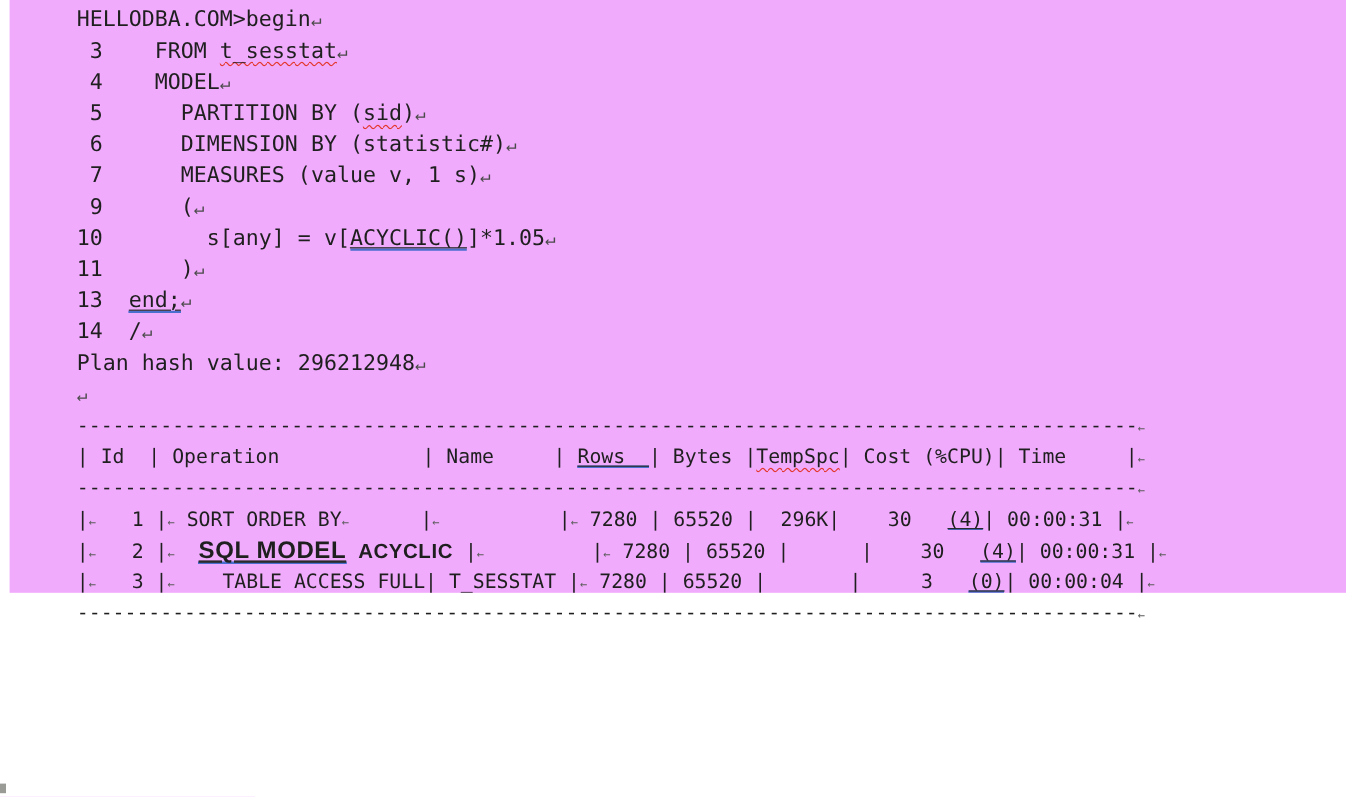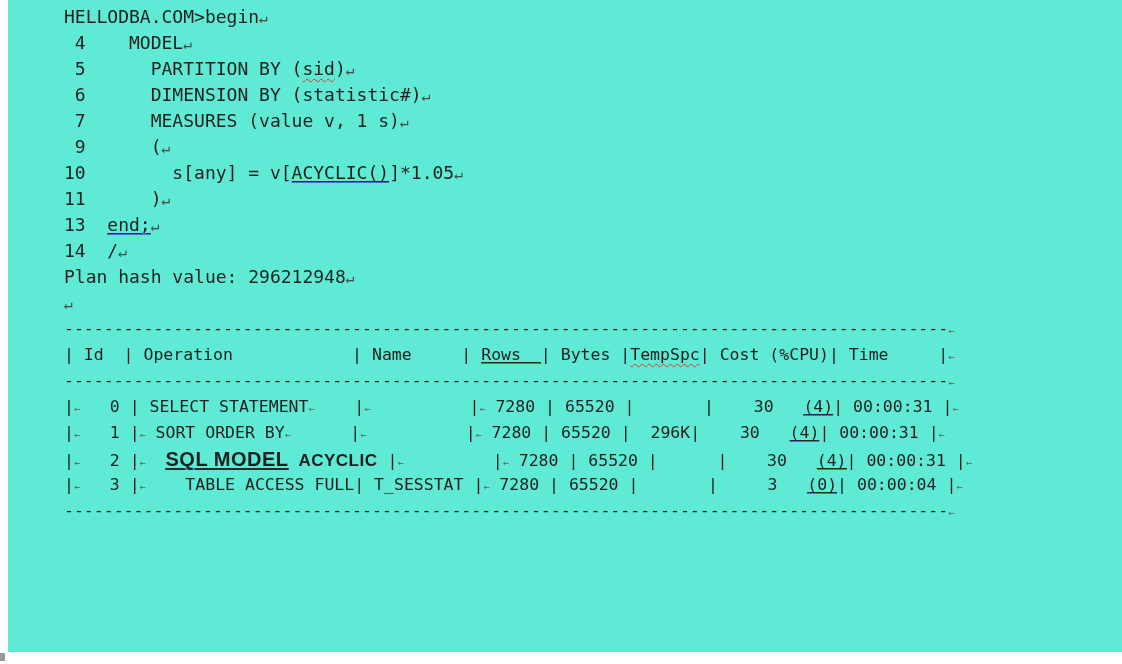--- a/index.html
+++ b/index.html
@@ -2,22 +2,22 @@
 <html><head>
 <meta charset="utf-8">
 <style>
   html,body{margin:0;padding:0;}
   body{
     width:1122px;height:664px;position:relative;background:#ffffff;
     font-family:"DejaVu Sans Mono","DejaVu Sans",monospace;
     overflow:hidden;
   }
   .page{
-    position:absolute;left:8px;top:0;width:1114px;height:652px;
-    background:#5eead4;
+    position:absolute;left:8px;top:0;width:1114px;height:494px;
+    background:#f0abfc;
   }
   .doc{
     position:absolute;left:56px;top:4px;color:#1f1f1f;
   }
   .line{white-space:pre;line-height:26px;height:26px;}
   .code{font-size:18px;}
   .tbl{font-size:16.5px;}
   
   .cr{color:#4a4a4a;font-size:0.82em;}
   
@@ -60,34 +60,34 @@
     position:absolute;left:0;top:653px;width:5px;height:8px;
     background:#9a9a96;
   }
 </style>
 </head>
 <body>
 
 <div class="page">
   <div class="doc">
       <div class="line code"><span>HELLODBA.COM&gt;begin</span><span class="cr">↵</span></div>
+      <div class="line code"><span> 3    FROM </span><span class="wavy">t_sesstat</span><span class="cr">↵</span></div>
       <div class="line code"><span> 4    MODEL</span><span class="cr">↵</span></div>
       <div class="line code"><span> 5      PARTITION BY (</span><span class="wavy">sid</span><span>)</span><span class="cr">↵</span></div>
       <div class="line code"><span> 6      DIMENSION BY (statistic#)</span><span class="cr">↵</span></div>
       <div class="line code"><span> 7      MEASURES (value v, 1 s)</span><span class="cr">↵</span></div>
       <div class="line code"><span> 9      (</span><span class="cr">↵</span></div>
       <div class="line code"><span>10        s[any] = v[</span><span class="blue">ACYCLIC()</span><span>]*1.05</span><span class="cr">↵</span></div>
       <div class="line code"><span>11      )</span><span class="cr">↵</span></div>
       <div class="line code"><span>13  </span><span class="blue">end;</span><span class="cr">↵</span></div>
       <div class="line code"><span>14  /</span><span class="cr">↵</span></div>
       <div class="line code"><span>Plan hash value: 296212948</span><span class="cr">↵</span></div>
       <div class="line code"><span class="cr">↵</span></div>
       <div class="line tbl"><span>-----------------------------------------------------------------------------------------</span><span class="sm">←</span></div>
       <div class="line tbl"><span>| Id  | Operation            | Name     | </span><span class="blue">Rows  </span><span>| Bytes |</span><span class="wavy">TempSpc</span><span>| Cost (%CPU)| Time     |</span><span class="sm">←</span></div>
       <div class="line tbl"><span>-----------------------------------------------------------------------------------------</span><span class="sm">←</span></div>
-      <div class="line tbl"><span>|</span><span class="sm">←</span><span>   0 | SELECT STATEMENT</span><span class="sm">←</span><span>    |</span><span class="sm">←</span><span>          |</span><span class="sm">←</span><span> 7280 | 65520 |       |    30   </span><span class="blue">(4)</span><span>| 00:00:31 |</span><span class="sm">←</span></div>
       <div class="line tbl"><span>|</span><span class="sm">←</span><span>   1 |</span><span class="sm">←</span><span> SORT ORDER BY</span><span class="sm">←</span><span>      |</span><span class="sm">←</span><span>          |</span><span class="sm">←</span><span> 7280 | 65520 |  296K|    30   </span><span class="blue">(4)</span><span>| 00:00:31 |</span><span class="sm">←</span></div>
       <div class="line tbl"><span>|</span><span class="sm">←</span><span>   2 |</span><span class="sm">←</span><span>  </span><span class="lnk">SQL MODEL</span><span> </span><span class="b">ACYCLIC</span><span> |</span><span class="sm">←</span><span>         |</span><span class="sm">←</span><span> 7280 | 65520 |      |    30   </span><span class="blue">(4)</span><span>| 00:00:31 |</span><span class="sm">←</span></div>
       <div class="line tbl"><span>|</span><span class="sm">←</span><span>   3 |</span><span class="sm">←</span><span>    TABLE ACCESS FULL| T_SESSTAT |</span><span class="sm">←</span><span> 7280 | 65520 |       |     3   </span><span class="blue">(0)</span><span>| 00:00:04 |</span><span class="sm">←</span></div>
       <div class="line tbl"><span>-----------------------------------------------------------------------------------------</span><span class="sm">←</span></div>
     </div>
 </div>
 <div class="corner-mark"></div>
 
 </body></html>

